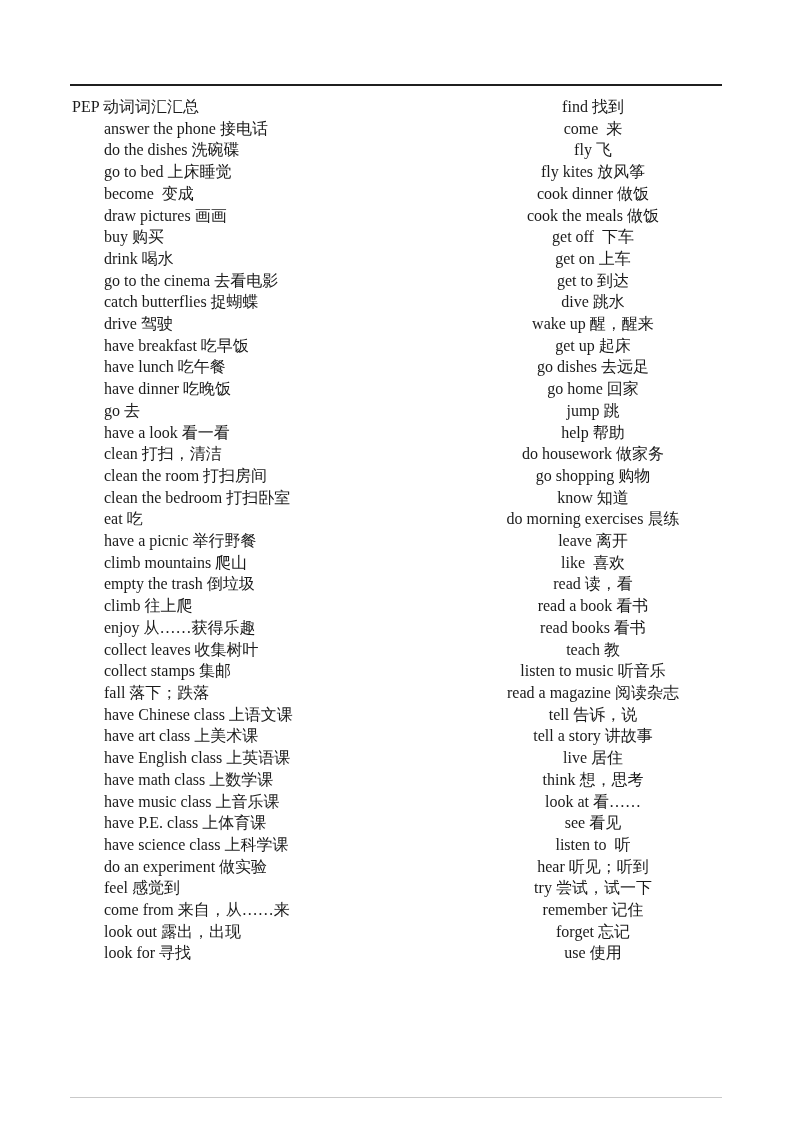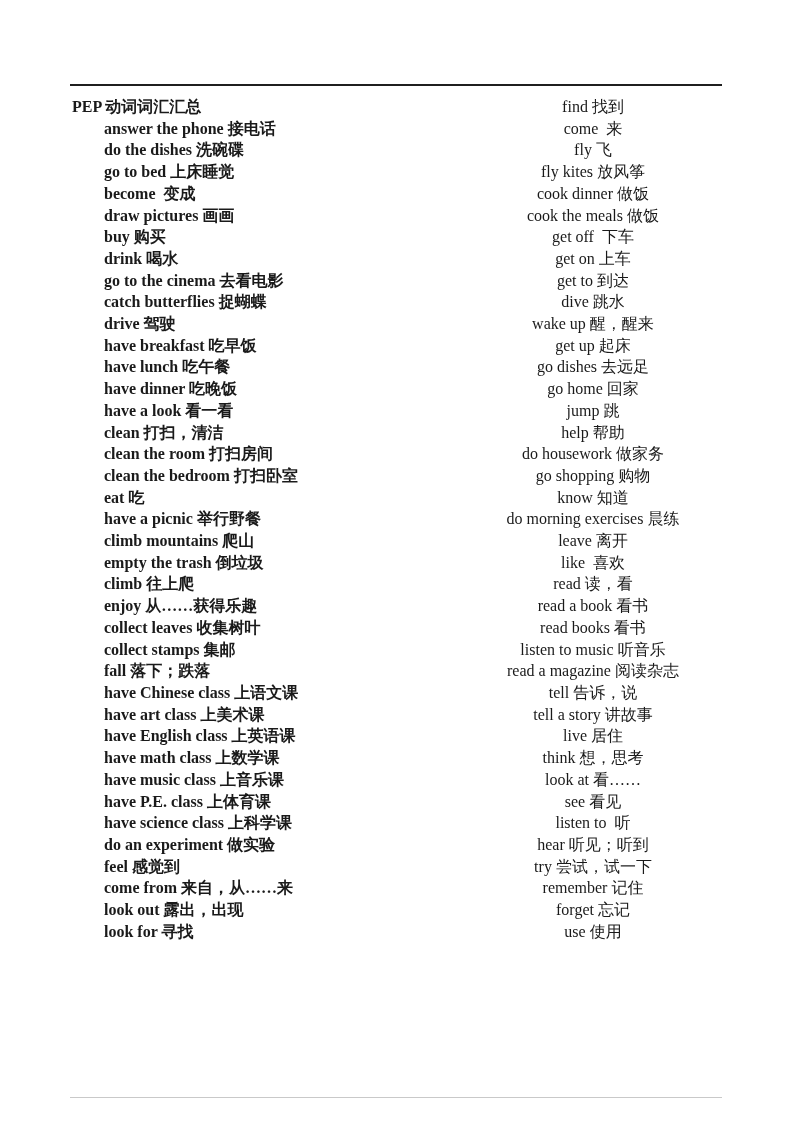--- a/index.html
+++ b/index.html
@@ -21,28 +21,28 @@
     width: 652px; height: 1px; background: #c9c9c9;
   }
   .content {
     position: absolute; left: 72px; top: 96px;
     display: flex; align-items: flex-start;
   }
   .col-left { width: 371px; }
   .col-right { width: 300px; text-align: center; }
   .doc-title {
     font-size: 16px; line-height: 21.7px;
-    font-weight: bold;
+    font-weight: normal;
     white-space: pre;
   }
   .entry {
     font-size: 16px; line-height: 21.7px;
     white-space: pre;
   }
-  .col-left .entry { padding-left: 32px; font-weight: bold; }
+  .col-left .entry { padding-left: 32px; }
 </style>
 </head>
 <body>
 
 <div class="page">
   <div class="rule-top"></div>
 
   <div class="content">
     <div class="col-left">
       <div class="doc-title">PEP 动词词汇汇总</div>
@@ -68,20 +68,21 @@
           <div class="entry">catch butterflies 捉蝴蝶</div>
 
           <div class="entry">drive 驾驶</div>
 
           <div class="entry">have breakfast 吃早饭</div>
 
           <div class="entry">have lunch 吃午餐</div>
 
           <div class="entry">have dinner 吃晚饭</div>
 
+          <div class="entry">go 去</div>
 
 
           <div class="entry">have a look 看一看</div>
 
           <div class="entry">clean 打扫，清洁</div>
 
           <div class="entry">clean the room 打扫房间</div>
 
           <div class="entry">clean the bedroom 打扫卧室</div>
 
@@ -176,20 +177,21 @@
           <div class="entry">leave 离开</div>
 
           <div class="entry">like  喜欢</div>
 
           <div class="entry">read 读，看</div>
 
           <div class="entry">read a book 看书</div>
 
           <div class="entry">read books 看书</div>
 
+          <div class="entry">teach 教</div>
 
           <div class="entry">listen to music 听音乐</div>
 
           <div class="entry">read a magazine 阅读杂志</div>
 
           <div class="entry">tell 告诉，说</div>
 
           <div class="entry">tell a story 讲故事</div>
 
           <div class="entry">live 居住</div>

